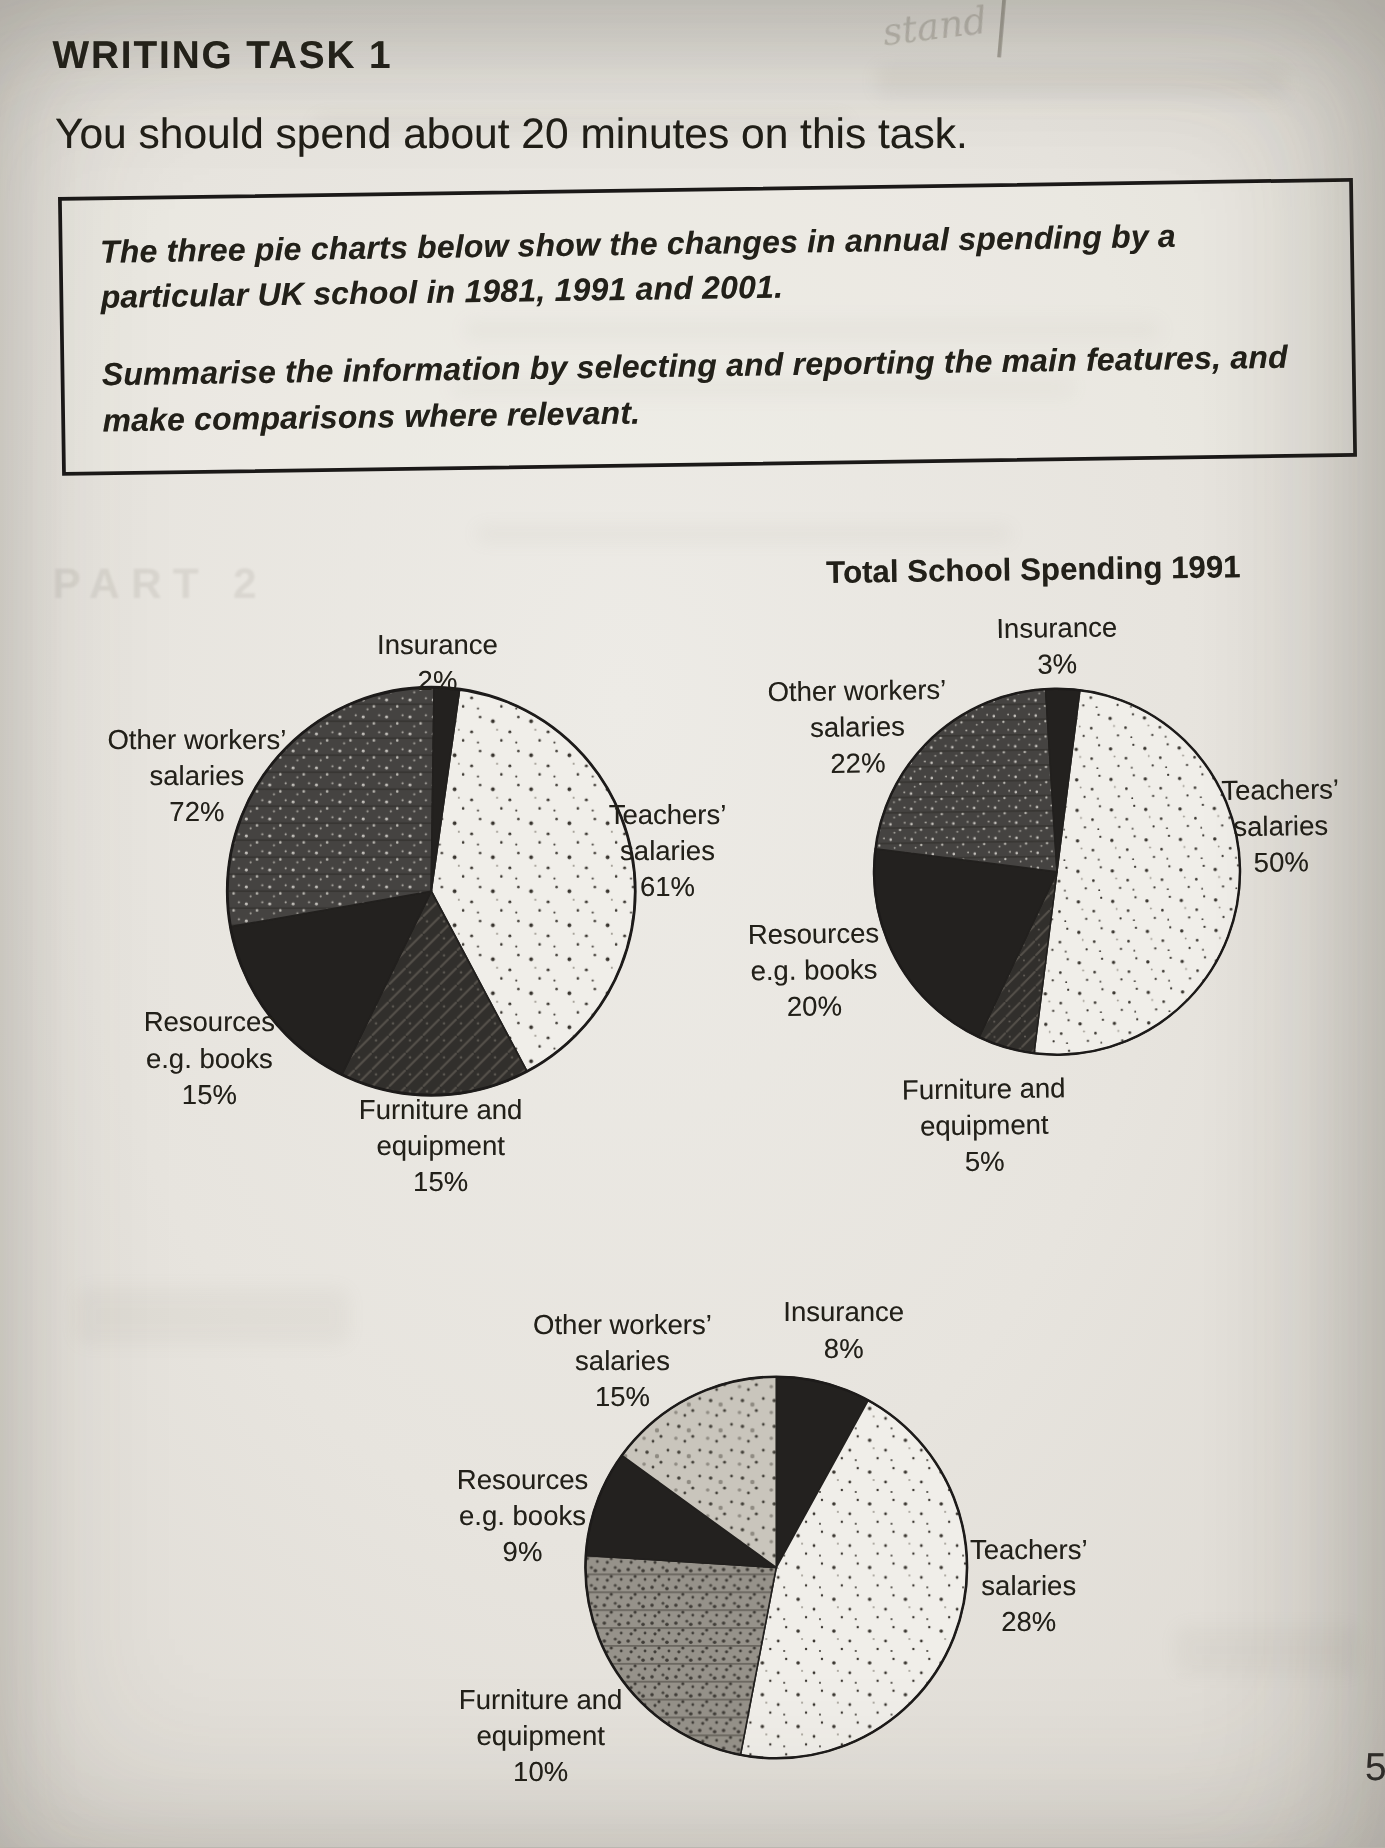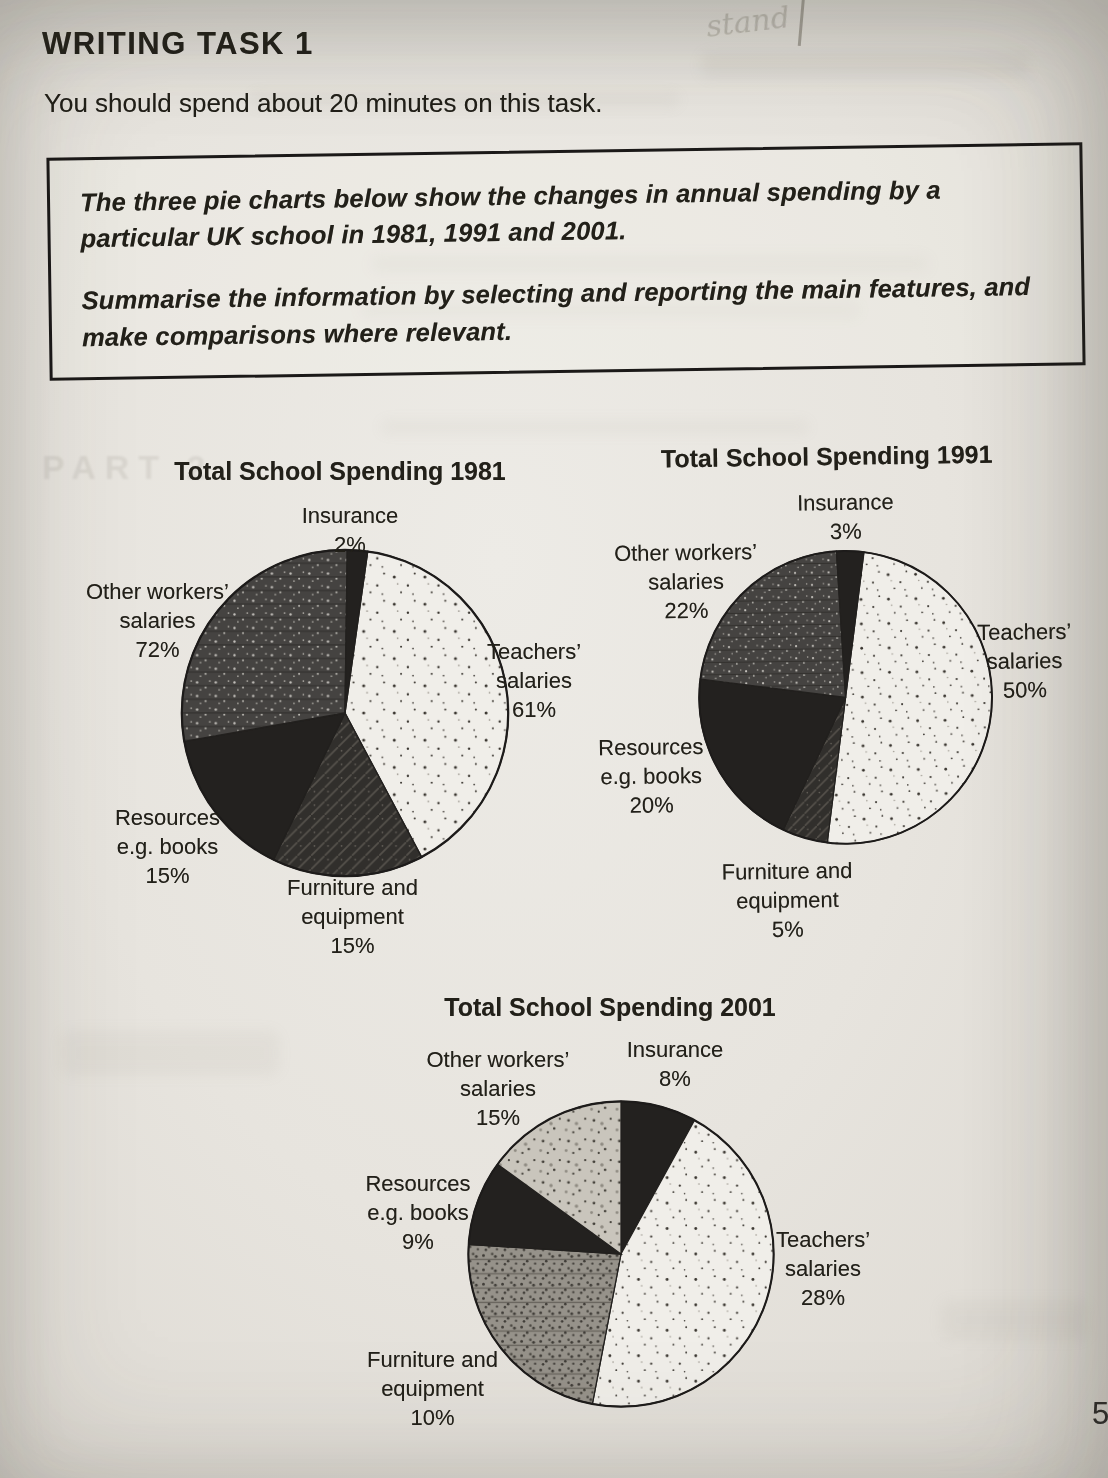--- a/index.html
+++ b/index.html
@@ -8,21 +8,21 @@
     font-family:"Liberation Sans",sans-serif;color:#222019;
     background:radial-gradient(ellipse at 45% 38%, #edebe6 0%, #e7e4de 52%, #dcd8d1 100%);
     text-shadow:0 0 .5px rgba(32,30,28,.35);
   }
   .page::after{
     content:"";position:absolute;inset:0;pointer-events:none;
     box-shadow:inset 0 0 140px rgba(62,57,47,.20), inset -50px 40px 110px rgba(62,57,47,.10), inset 0 30px 70px rgba(70,65,55,.10);
   }
   .abs{position:absolute;}
   .heading{font-size:31px;font-weight:bold;letter-spacing:1.5px;margin:0;}
-  .note{font-size:26px;}
+  .note{font-size:34px;}
   .task-box{
     border:3px solid #1b1918;width:970px;padding:24px 30px 22px;
     transform:rotate(-0.85deg);background:rgba(246,244,239,.22);
   }
   .task-box p{margin:0;font-size:25.5px;font-weight:bold;font-style:italic;line-height:1.42;letter-spacing:.2px;}
   .task-box p + p{margin-top:26px;}
   .chart{position:absolute;}
   .chart h2{font-size:25px;font-weight:bold;margin:0;text-align:center;position:absolute;}
   .pie{position:absolute;}
   .lbl{position:absolute;text-align:center;font-size:22px;line-height:1.32;}
@@ -108,21 +108,20 @@
   <h1 class="abs heading" style="left:42px;top:26px;text-align:center;">WRITING TASK 1</h1>
   <p class="abs note" style="left:44px;top:88px;margin:0;">You should spend about 20 minutes on this task.</p>
 
   <div class="abs task-box" style="left:48px;top:150px;">
     <p>The three pie charts below show the changes in annual spending by a particular UK school in 1981, 1991 and 2001.</p>
     <p>Summarise the information by selecting and reporting the main features, and make comparisons where relevant.</p>
   </div>
 
 
   <section class="chart" style="left:55px;top:445px;width:565px;height:525px;">
-    <h2 style="left:30px;top:12px;width:510px;">Total School Spending 1981</h2>
     <svg class="pie" viewBox="0 0 200 200" style="left:120px;top:98px;width:340px;height:340px;">
         <path d="M100 100 L113.36 4.93 A96 96 0 0 1 145.07 184.76 Z" fill="url(#pat-speckle)" stroke="#22201e" stroke-width="0.8"></path>
         <path d="M100 100 L145.07 184.76 A96 96 0 0 1 57.92 186.28 Z" fill="url(#pat-hatch)" stroke="#22201e" stroke-width="0.8"></path>
         <path d="M100 100 L57.92 186.28 A96 96 0 0 1 5.46 116.67 Z" fill="#23211f" stroke="#22201e" stroke-width="0.8"></path>
         <path d="M100 100 L5.46 116.67 A96 96 0 0 1 101.34 4.01 Z" fill="url(#pat-coarse)" stroke="#22201e" stroke-width="0.8"></path>
         <path d="M100 100 L101.34 4.01 A96 96 0 0 1 113.36 4.93 Z" fill="#23211f" stroke="#22201e" stroke-width="0.8"></path>
         <circle cx="100" cy="100" r="96" fill="none" stroke="#1d1b1a" stroke-width="1.3"></circle>
       </svg>
     <div class="lbl" style="left:235px;top:56px;width:120px;">
       <span>Insurance</span>
@@ -180,21 +179,20 @@
       <span>20%</span>
     </div>
     <div class="lbl" style="left:132px;top:428px;width:185px;">
       <span>Furniture and
 equipment</span>
       <span>5%</span>
     </div>
   </section>
 
   <section class="chart" style="left:330px;top:983px;width:620px;height:492px;">
-    <h2 style="left:40px;top:10px;width:480px;">Total School Spending 2001</h2>
     <svg class="pie" viewBox="0 0 200 200" style="left:132px;top:112px;width:318px;height:318px;">
         <path d="M100 100 L100.00 4.00 A96 96 0 0 1 146.25 15.87 Z" fill="#23211f" stroke="#22201e" stroke-width="0.8"></path>
         <path d="M100 100 L146.25 15.87 A96 96 0 0 1 82.01 194.30 Z" fill="url(#pat-speckle)" stroke="#22201e" stroke-width="0.8"></path>
         <path d="M100 100 L82.01 194.30 A96 96 0 0 1 4.19 93.97 Z" fill="url(#pat-grain)" stroke="#22201e" stroke-width="0.8"></path>
         <path d="M100 100 L4.19 93.97 A96 96 0 0 1 22.33 43.57 Z" fill="#23211f" stroke="#22201e" stroke-width="0.8"></path>
         <path d="M100 100 L22.33 43.57 A96 96 0 0 1 100.00 4.00 Z" fill="url(#pat-lightgrain)" stroke="#22201e" stroke-width="0.8"></path>
         <circle cx="100" cy="100" r="96" fill="none" stroke="#1d1b1a" stroke-width="1.3"></circle>
       </svg>
     <div class="lbl" style="left:78px;top:62px;width:180px;">
       <span>Other workers’

